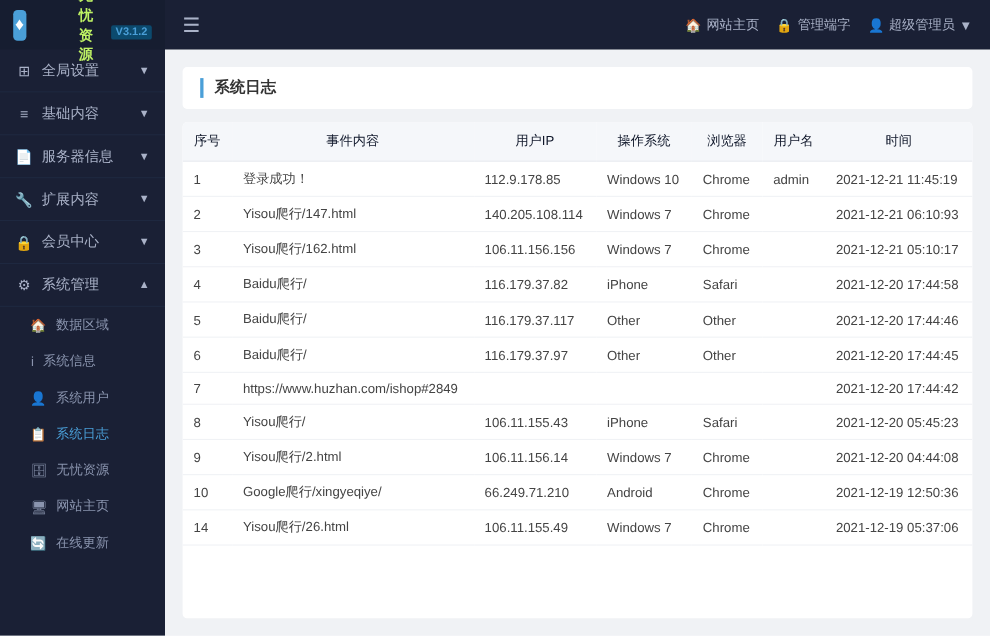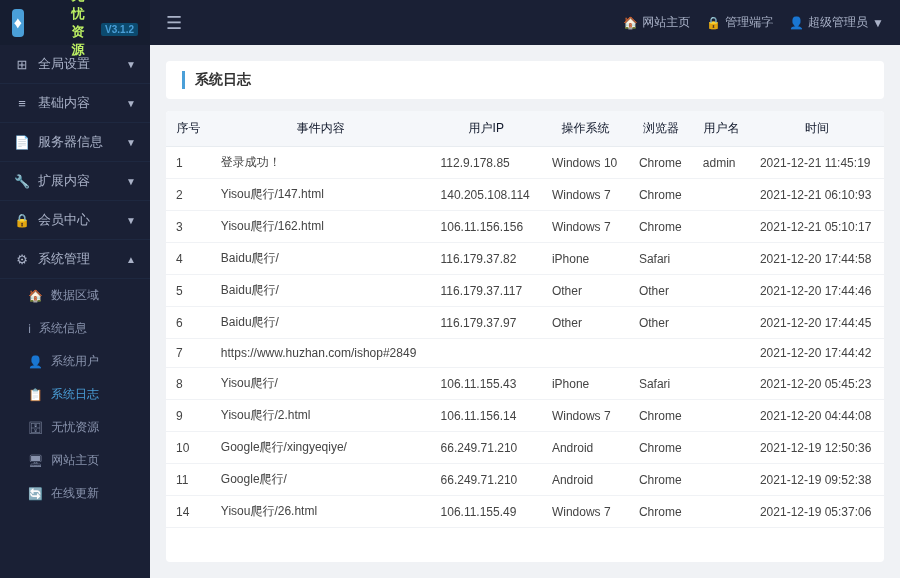--- a/index.html
+++ b/index.html
@@ -239,29 +239,20 @@
             <tr>
               <td>10</td>
               <td>Google爬行/xingyeqiye/</td>
               <td>66.249.71.210</td>
               <td>Android</td>
               <td>Chrome</td>
               <td></td>
               <td>2021-12-19 12:50:36</td>
             </tr>
             <tr>
-              <td>11</td>
-              <td>Google爬行/</td>
-              <td>66.249.71.210</td>
-              <td>Android</td>
-              <td>Chrome</td>
-              <td></td>
-              <td>2021-12-19 09:52:38</td>
-            </tr>
-            <tr>
               <td>14</td>
               <td>Yisou爬行/26.html</td>
               <td>106.11.155.49</td>
               <td>Windows 7</td>
               <td>Chrome</td>
               <td></td>
               <td>2021-12-19 05:37:06</td>
             </tr>
           </tbody>
       </table>

